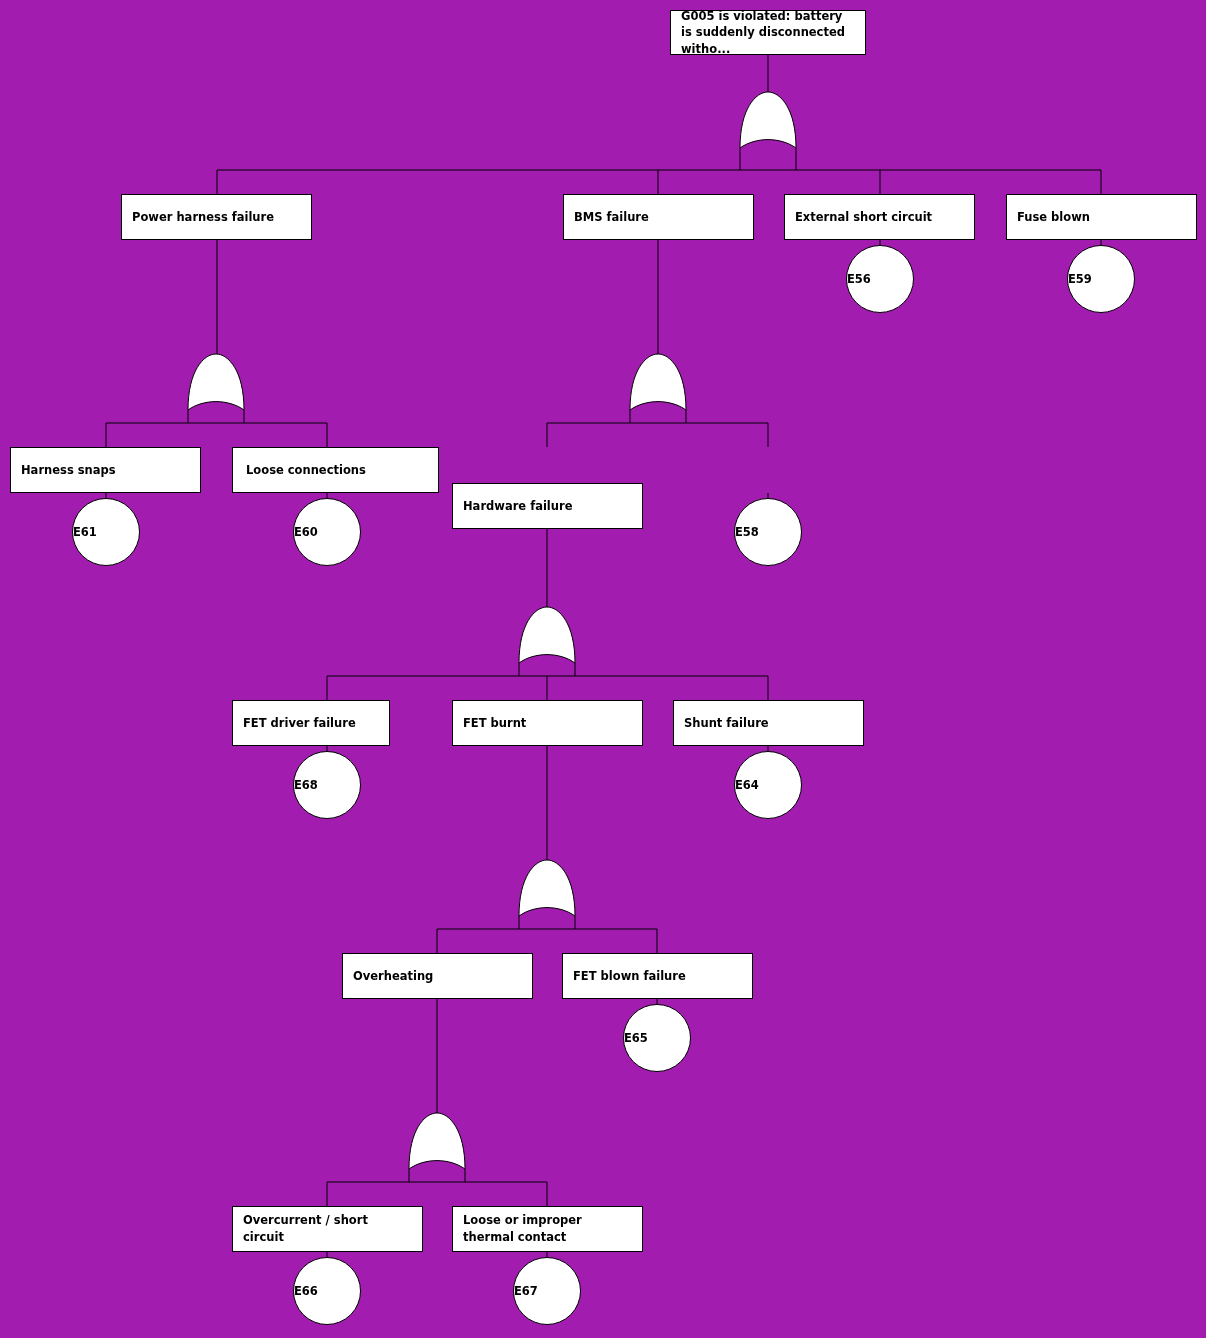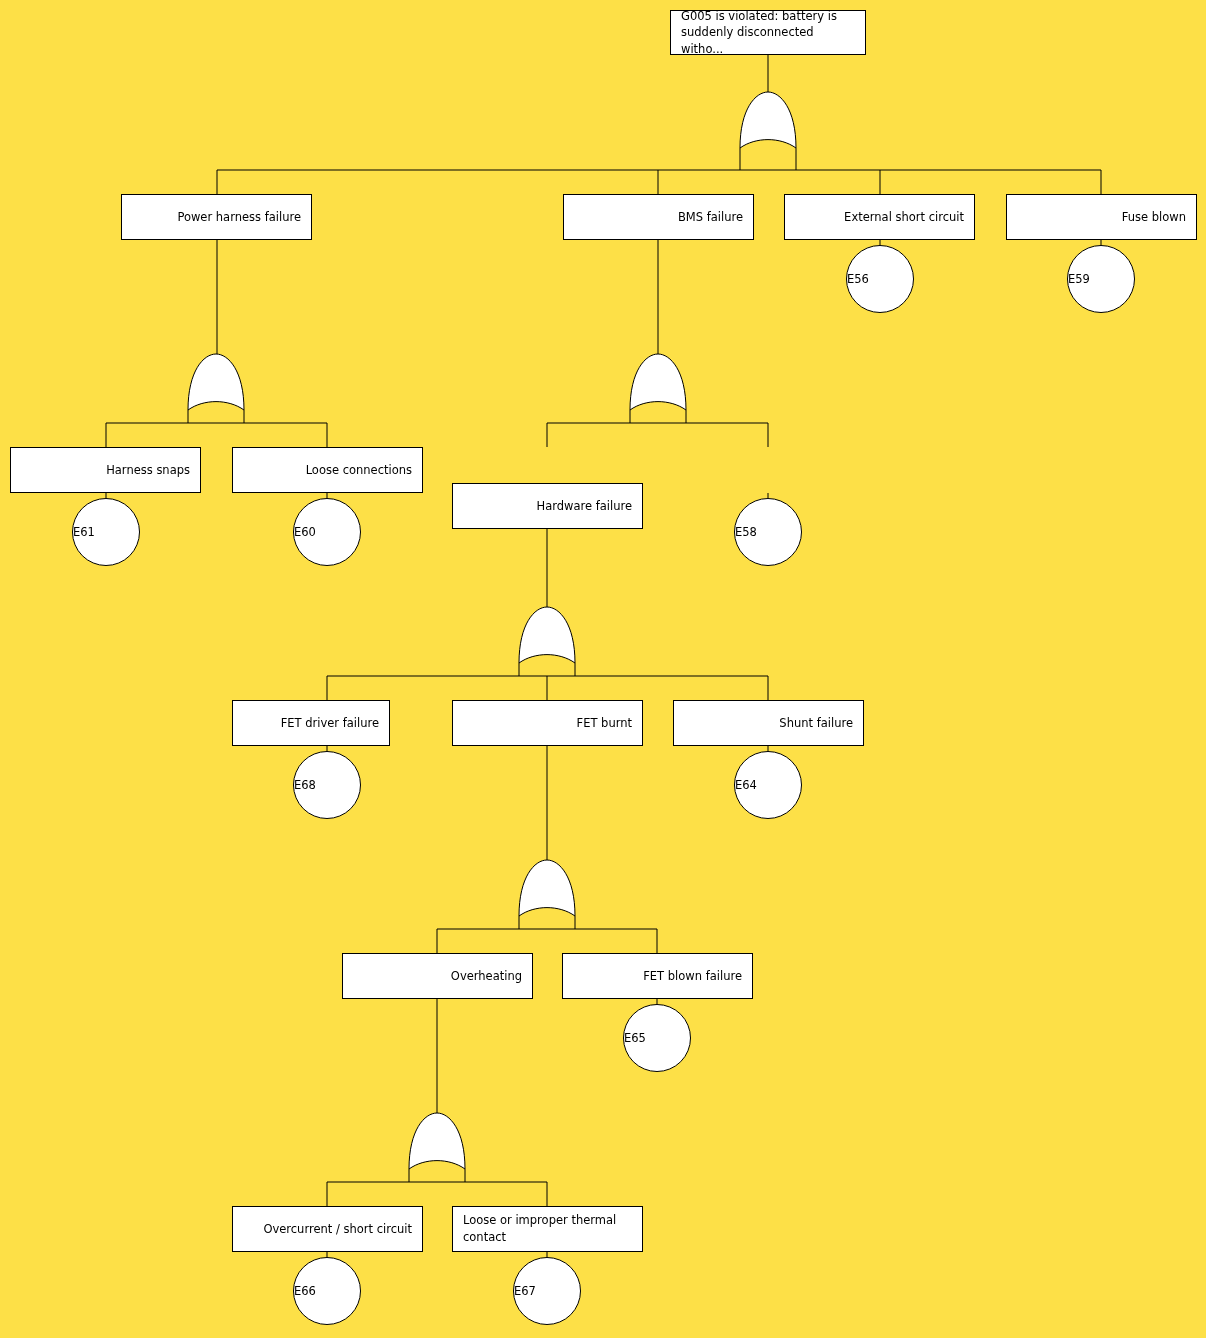--- a/index.html
+++ b/index.html
@@ -7,40 +7,41 @@
     padding: 0;
     background: #ffffff;
   }
   body {
     font-family: "DejaVu Sans", sans-serif;
   }
   #canvas {
     position: relative;
     width: 1206px;
     height: 1338px;
-    background: #fde047;
+    background: #a21caf;
     overflow: hidden;
+    font-weight: bold;
   }
   #edges {
     position: absolute;
     left: 0;
     top: 0;
     width: 1206px;
     height: 1338px;
     pointer-events: none;
   }
   .node-box {
     position: absolute;
     box-sizing: border-box;
     border: 1px solid #000000;
     background: #ffffff;
     display: flex;
     align-items: center;
     justify-content: center;
-    text-align: right;
+    text-align: left;
     font-size: 11.5px;
     color: #000000;
     line-height: 1.45;
     padding: 3px 10px;
   }
   .node-box.left-align {
     justify-content: flex-start;
     text-align: left;
   }
   .node-box .label {
@@ -163,21 +164,21 @@
     </div>
     <div class="node-box" style="left: 784px; top: 194px; width: 191px; height: 46px;">
       <span class="label">External short circuit</span>
     </div>
     <div class="node-box" style="left: 1006px; top: 194px; width: 191px; height: 46px;">
       <span class="label">Fuse blown</span>
     </div>
     <div class="node-box" style="left: 10px; top: 447px; width: 191px; height: 46px;">
       <span class="label">Harness snaps</span>
     </div>
-    <div class="node-box" style="left: 232px; top: 447px; width: 191px; height: 46px; padding-left: 13px;">
+    <div class="node-box" style="left: 232px; top: 447px; width: 207px; height: 46px; padding-left: 13px;">
       <span class="label">Loose connections</span>
     </div>
     <div class="node-box" style="left: 452px; top: 447px; width: 191px; height: 46px; margin-top: 36px;">
       <span class="label">Hardware failure</span>
     </div>
     <div class="node-box" style="left: 232px; top: 700px; width: 158px; height: 46px;">
       <span class="label">FET driver failure</span>
     </div>
     <div class="node-box" style="left: 452px; top: 700px; width: 191px; height: 46px;">
       <span class="label">FET burnt</span>

